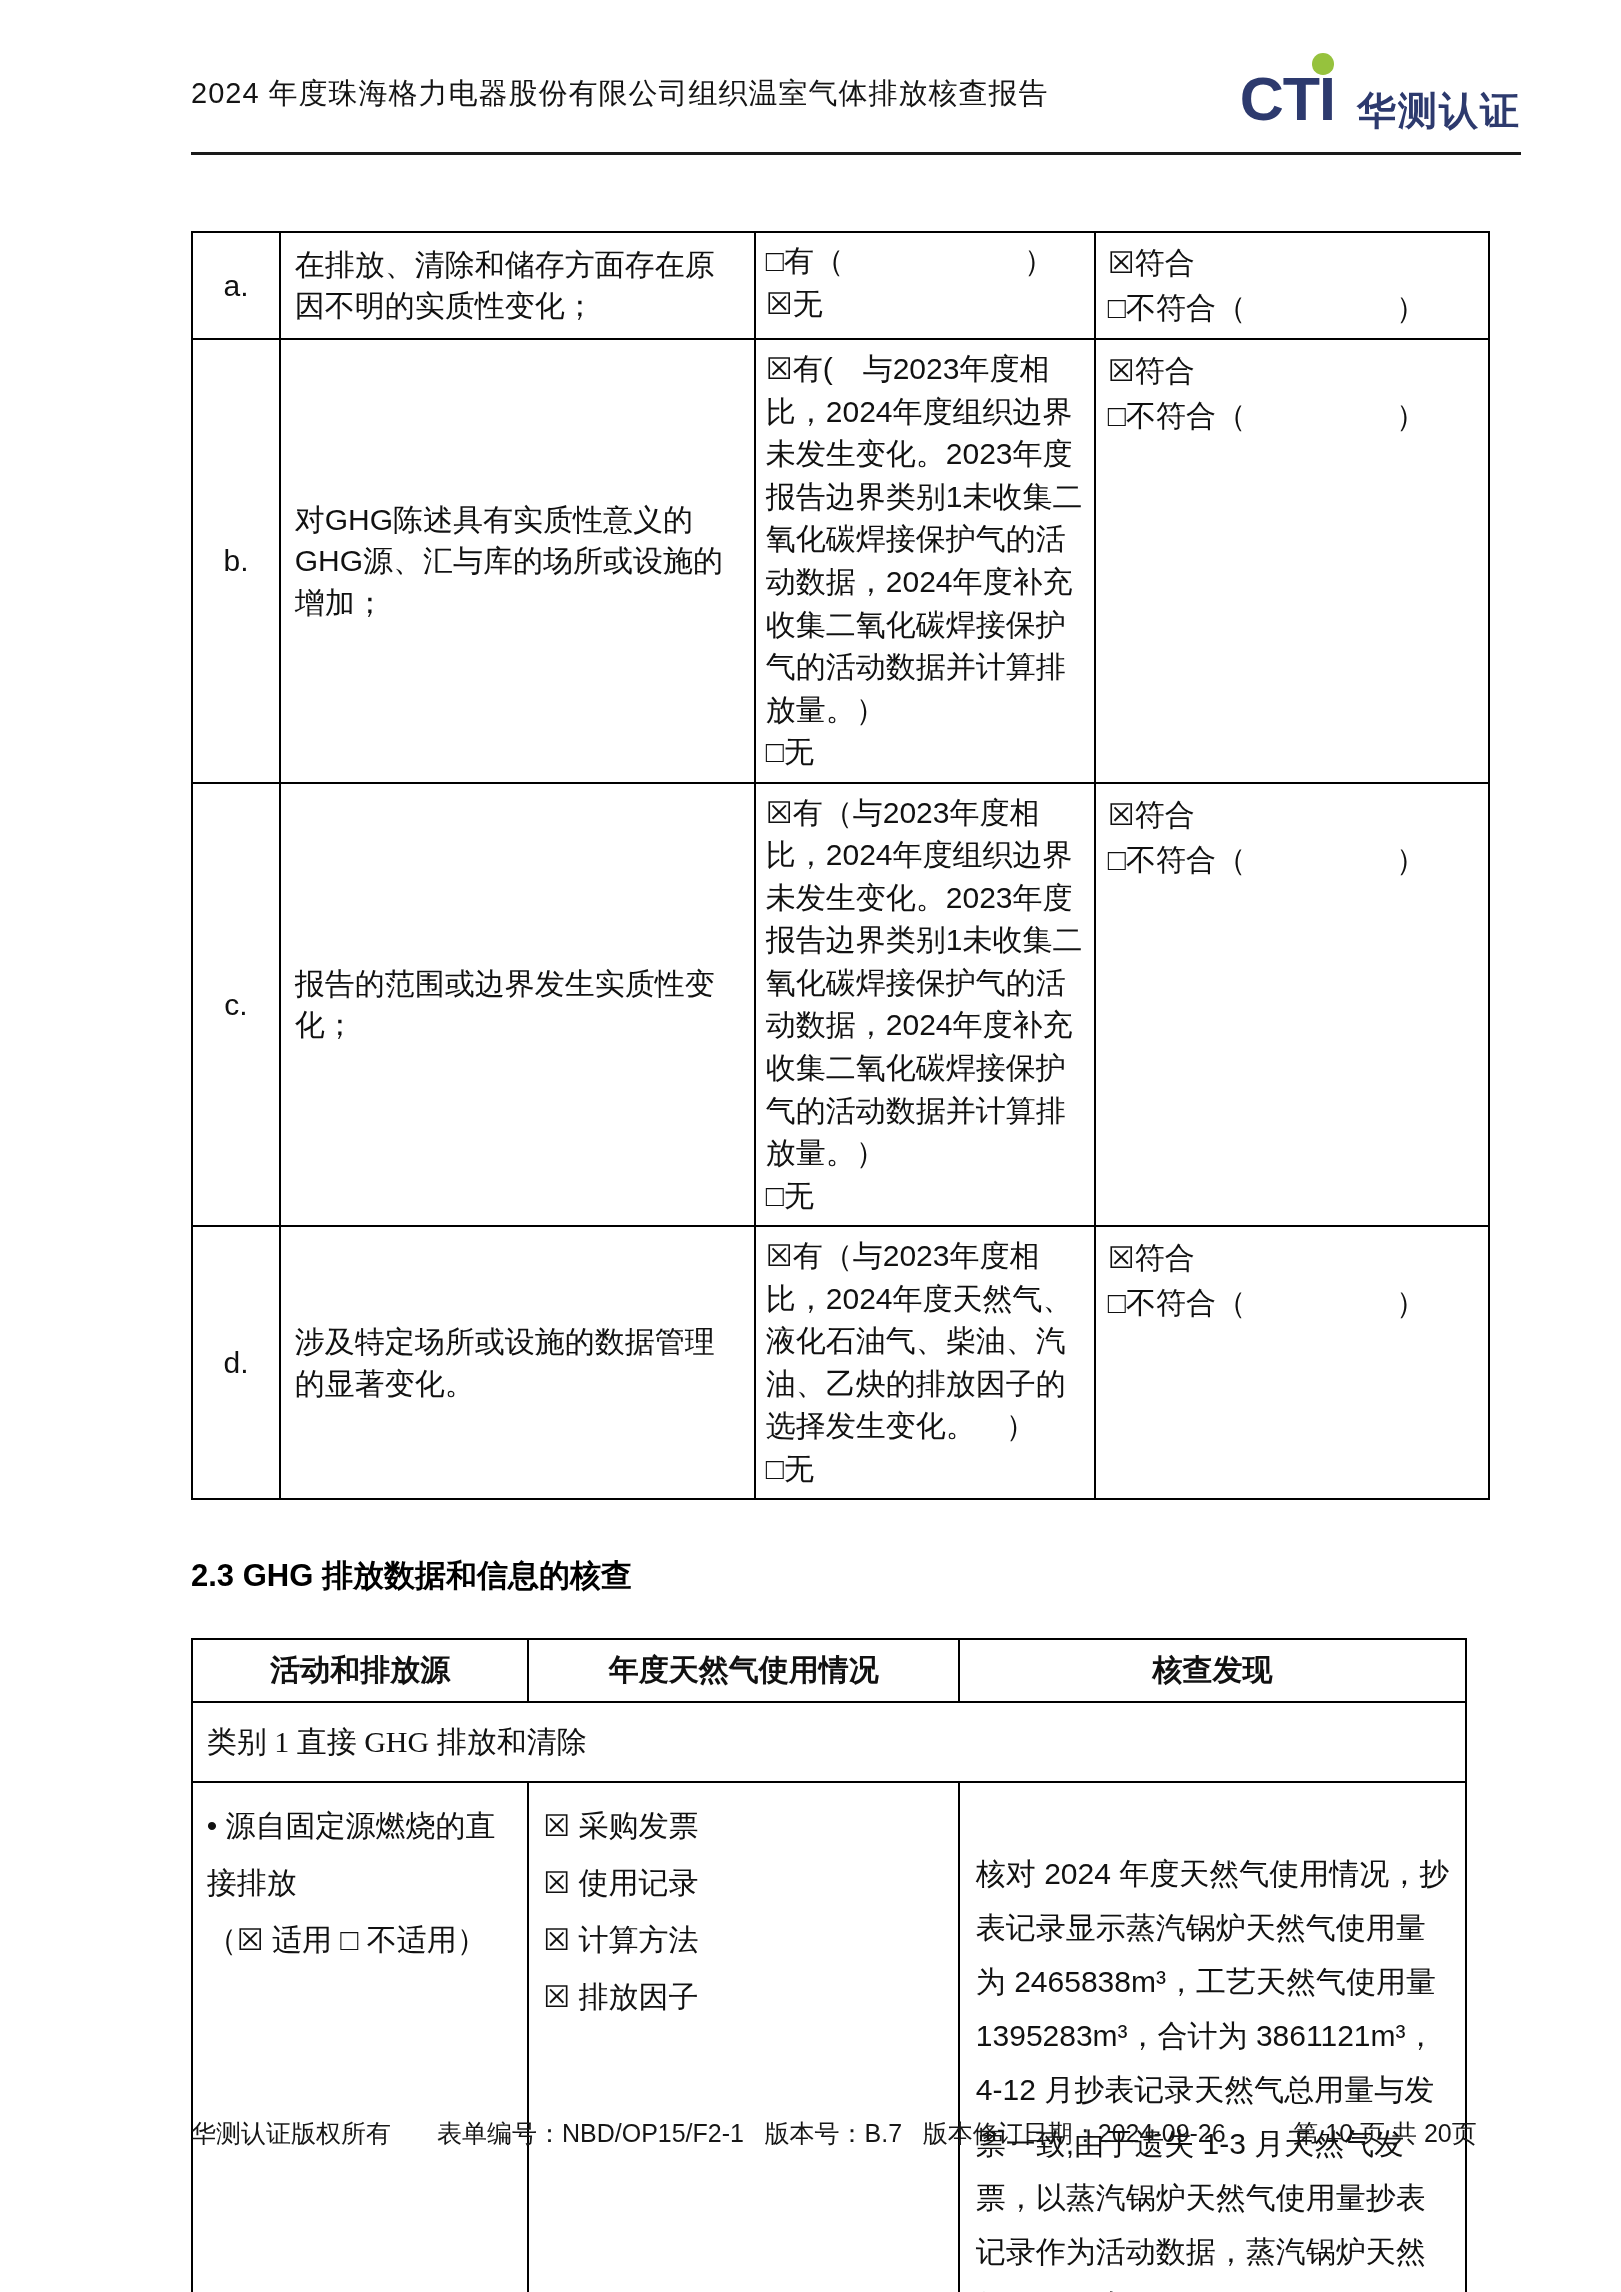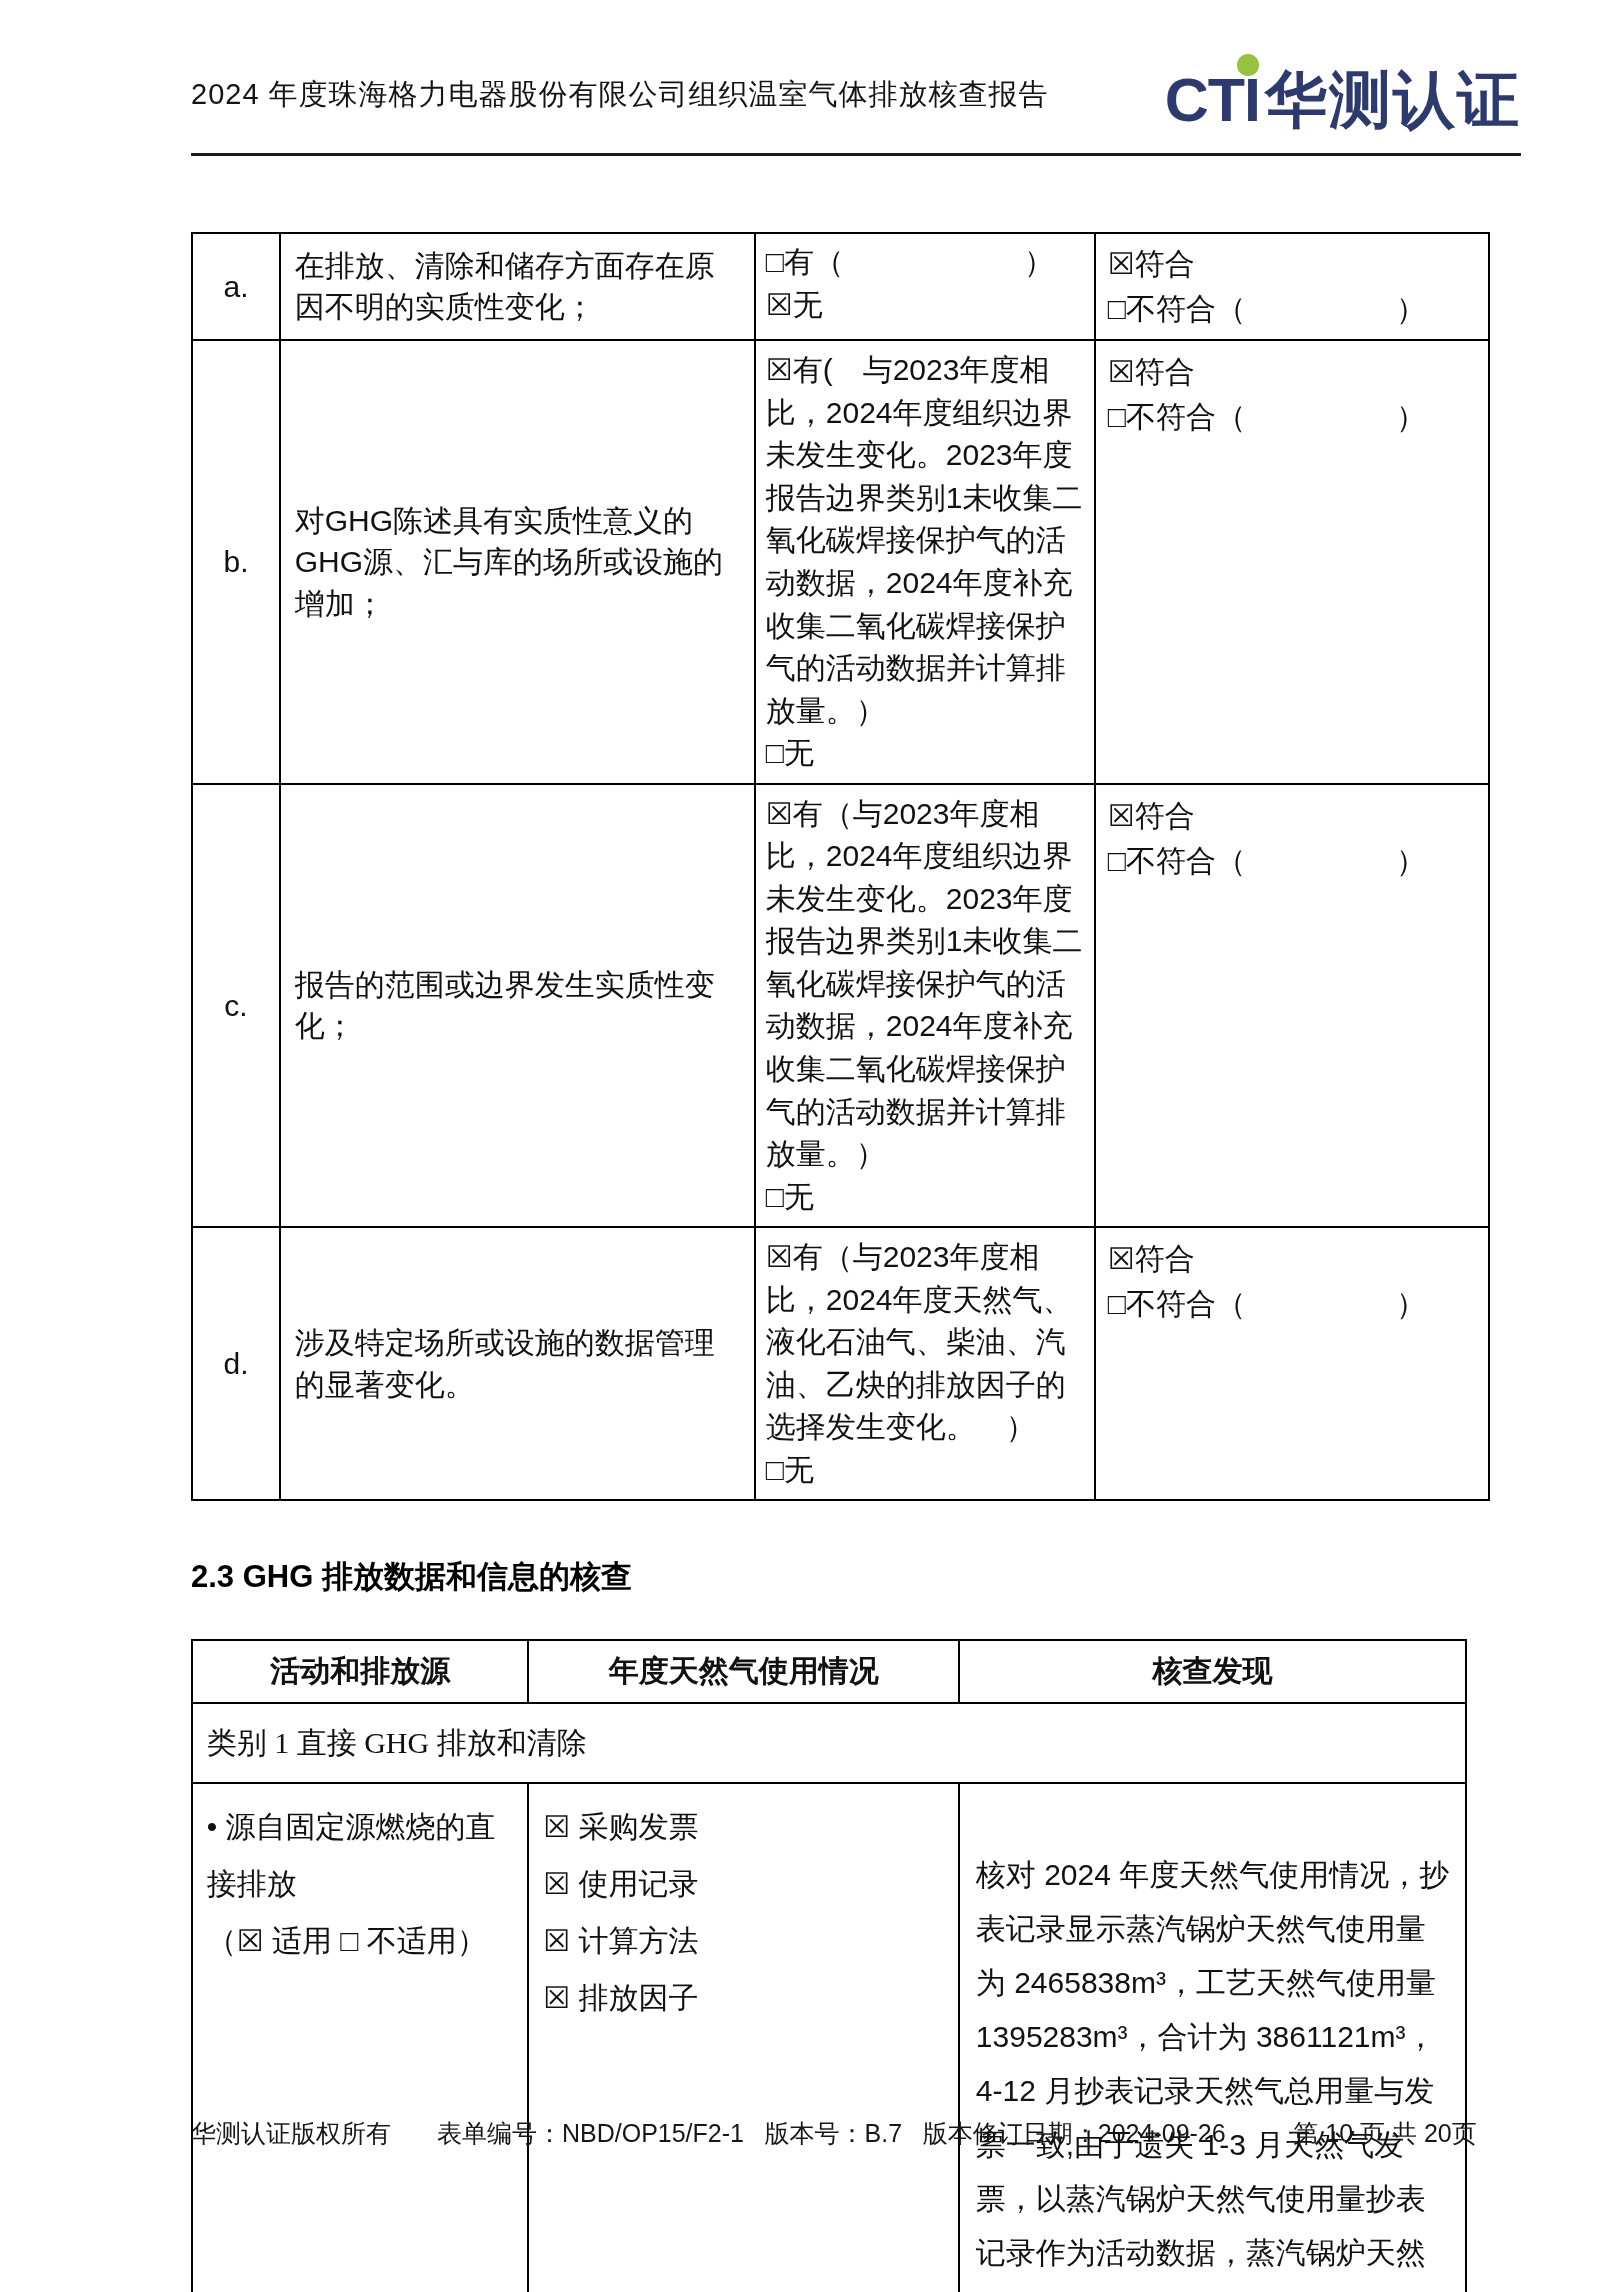--- a/index.html
+++ b/index.html
@@ -8,24 +8,24 @@
   .page {
     position:relative;
     width:1621px; height:2293px;
     margin:0 auto; background:#fff;
     padding:69px 100px 0 191px;
     overflow:hidden;
   }
   
   .header { display:flex; justify-content:space-between; align-items:flex-end; }
   .report-title { font-size:29px; letter-spacing:1px; margin-bottom:15.7px; color:#141414; }
-  .logo { display:flex; align-items:flex-end; gap:5px; line-height:1; }
+  .logo { display:flex; align-items:flex-end; gap:22px; line-height:1; }
   .logo-cti { position:relative; font-size:61px; font-weight:800; color:#2d3a6e; letter-spacing:-1px; }
   .logo-dot { position:absolute; top:-15.7px; right:1px; width:21.6px; height:21.6px; border-radius:50%; background:#96c23d; }
-  .logo-brand { font-size:62px; font-weight:700; color:#2d3a6e; letter-spacing:2px; }
+  .logo-brand { font-size:39px; font-weight:700; color:#2d3a6e; letter-spacing:2px; }
   .header-rule { border:none; border-top:3.9px solid #1a1a1a; margin-top:21.6px; }
 
   
   table { border-collapse:collapse; table-layout:fixed; }
   td, th { border:2px solid #000; white-space:pre-line; }
 
   
   .t1 { width:1264px; margin-top:76px; font-size:30px; line-height:1.38; }
   .t1 td { vertical-align:middle; }
   .t1 .c-id   { width:88px;  text-align:center; }

